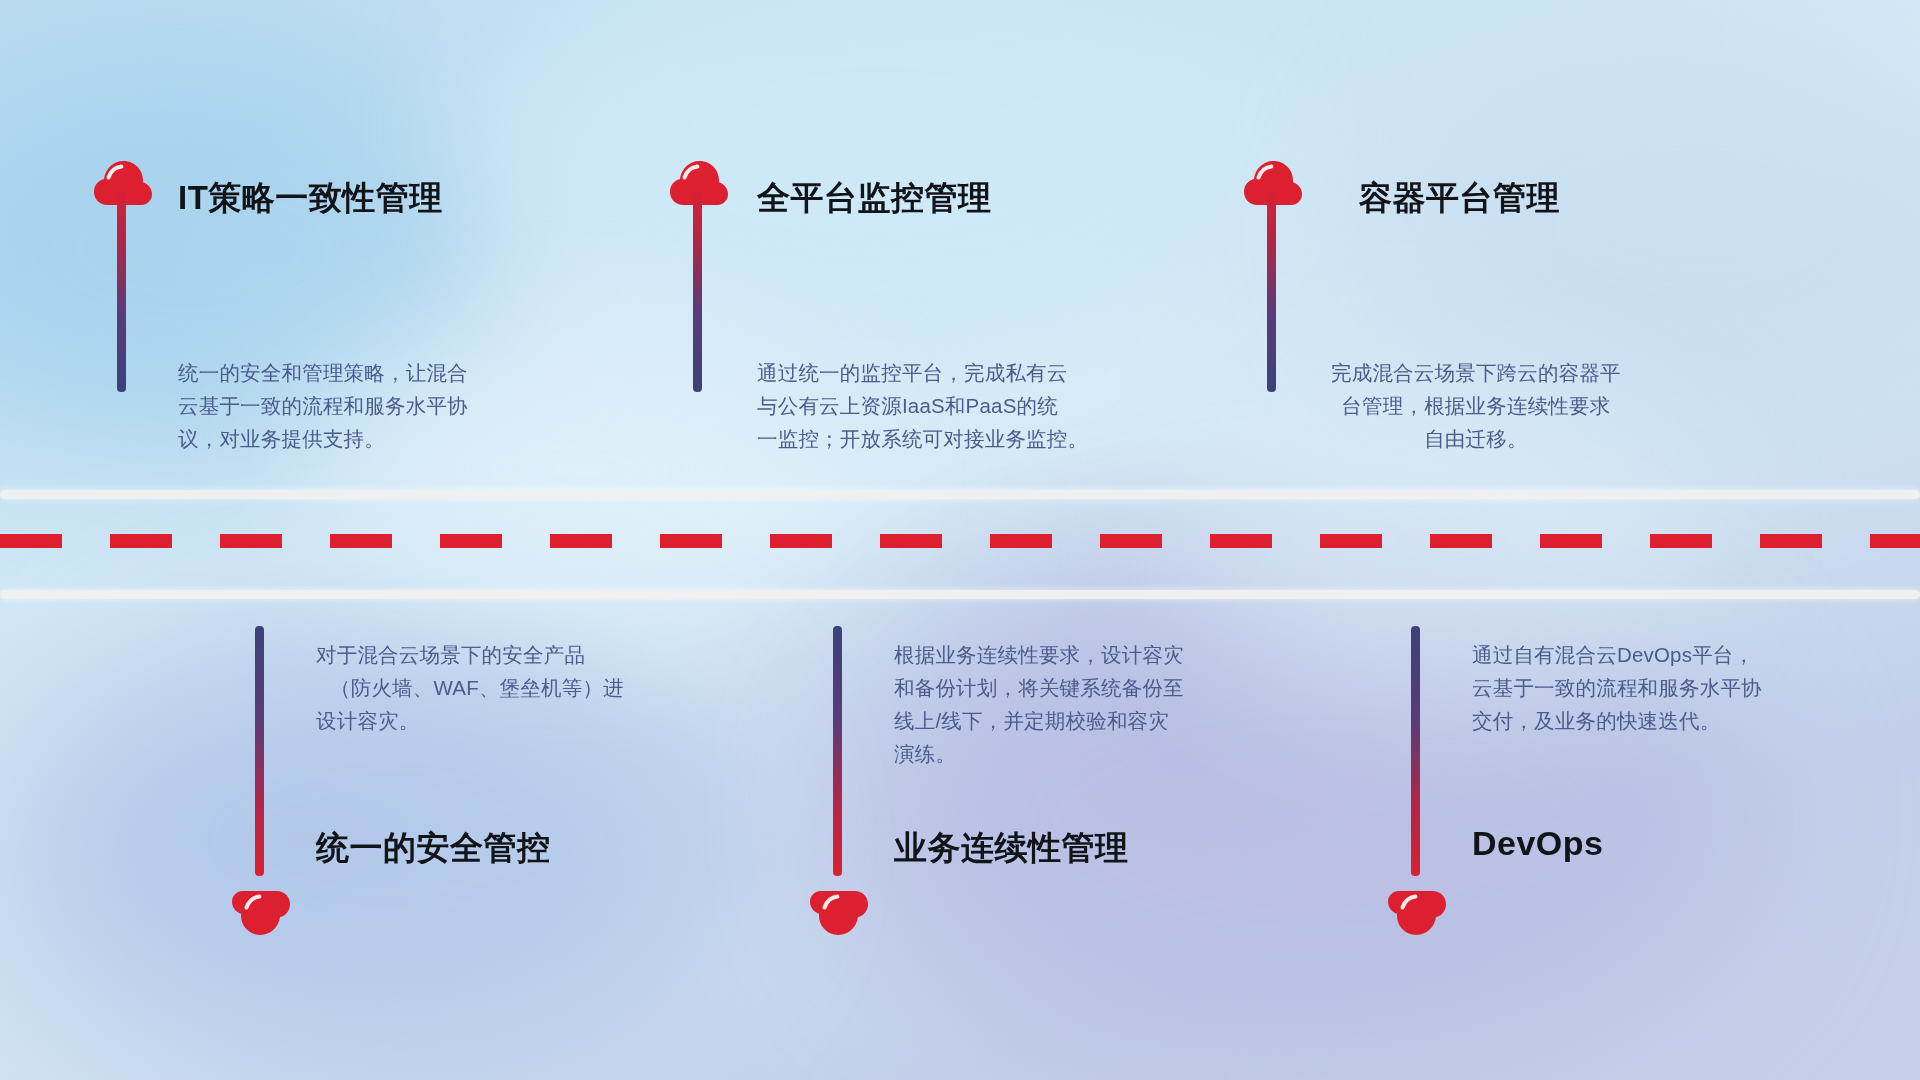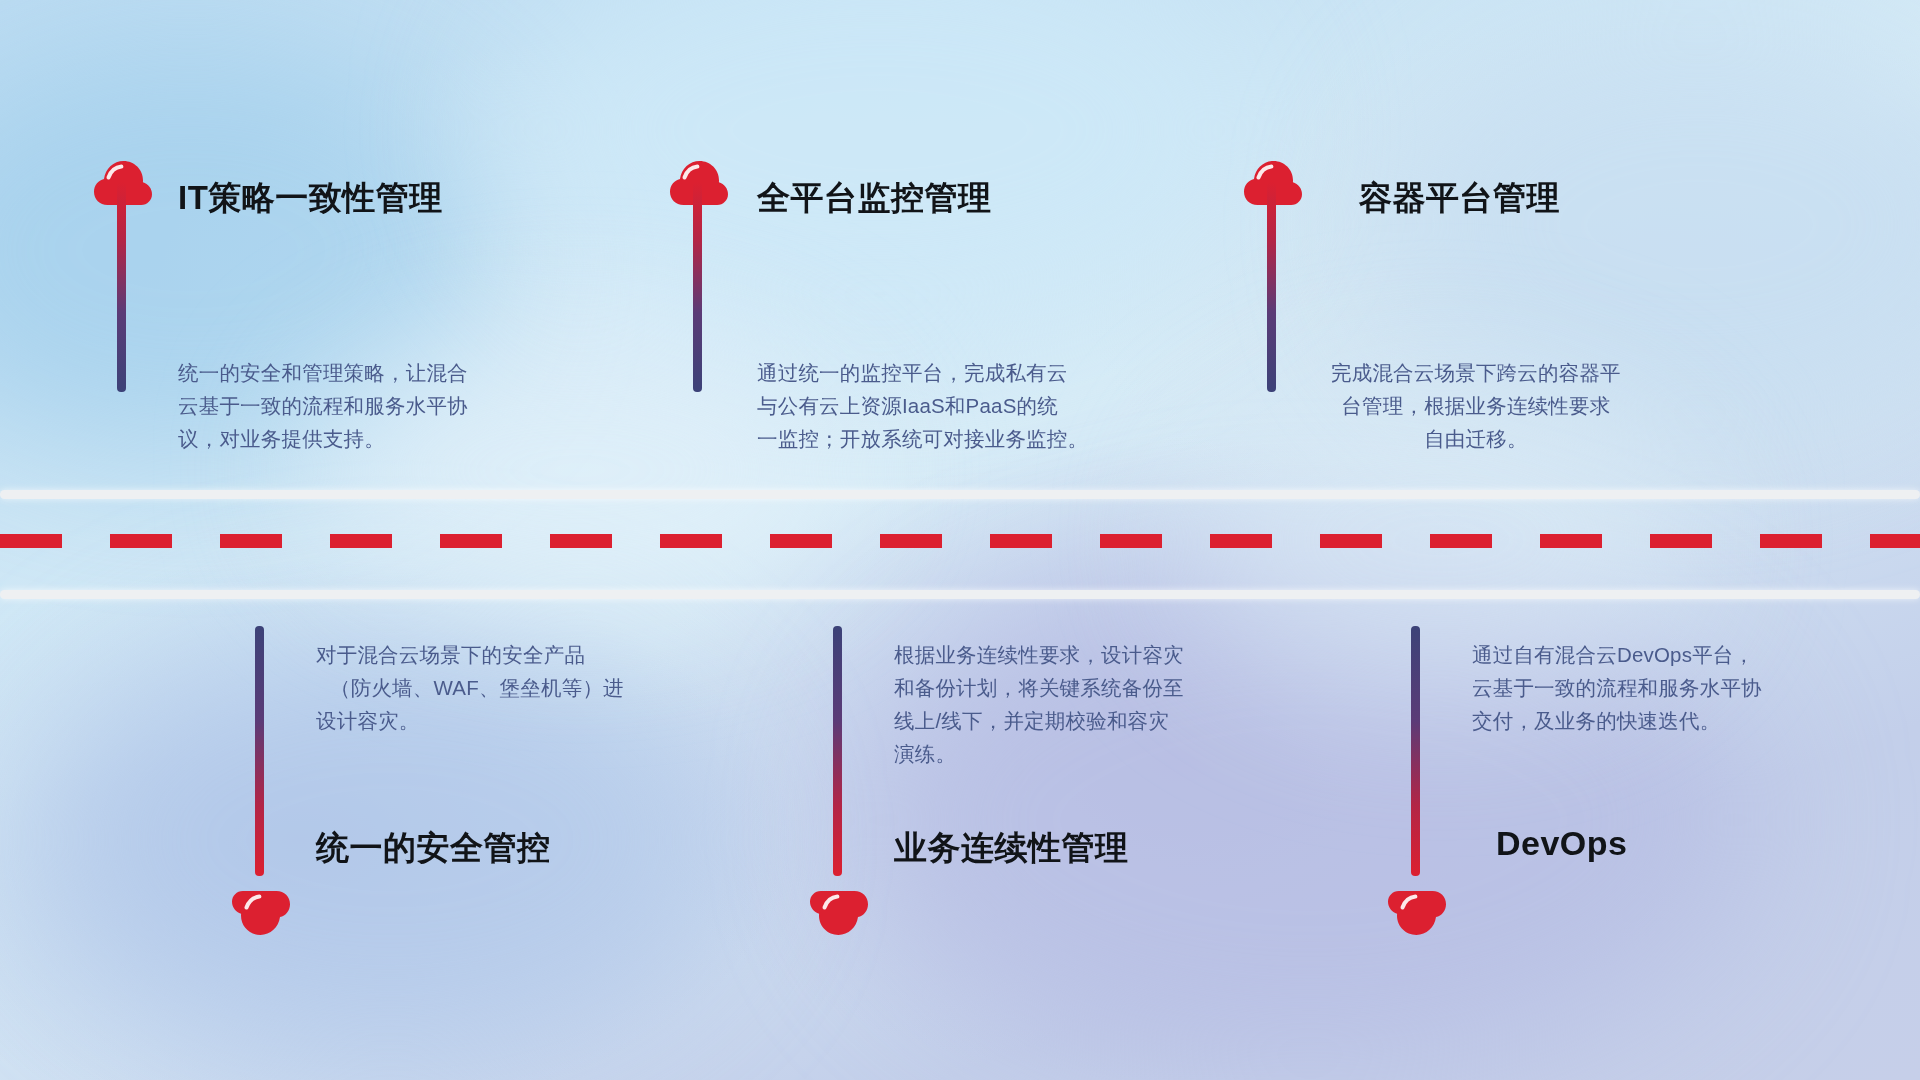--- a/index.html
+++ b/index.html
@@ -99,21 +99,20 @@
     position: absolute;
     font-size: 33px;
     font-weight: 700;
     color: #111418;
     white-space: nowrap;
     letter-spacing: 0.5px;
   }
   .heading.latin {
     font-size: 34px;
     font-weight: 600;
-    margin-left: 24px;
   }
 
   .body-text {
     position: absolute;
     font-size: 20.5px;
     line-height: 33px;
     color: #4a5b8c;
     letter-spacing: 0.2px;
   }
   .body-text .line { display: block; white-space: nowrap; }

